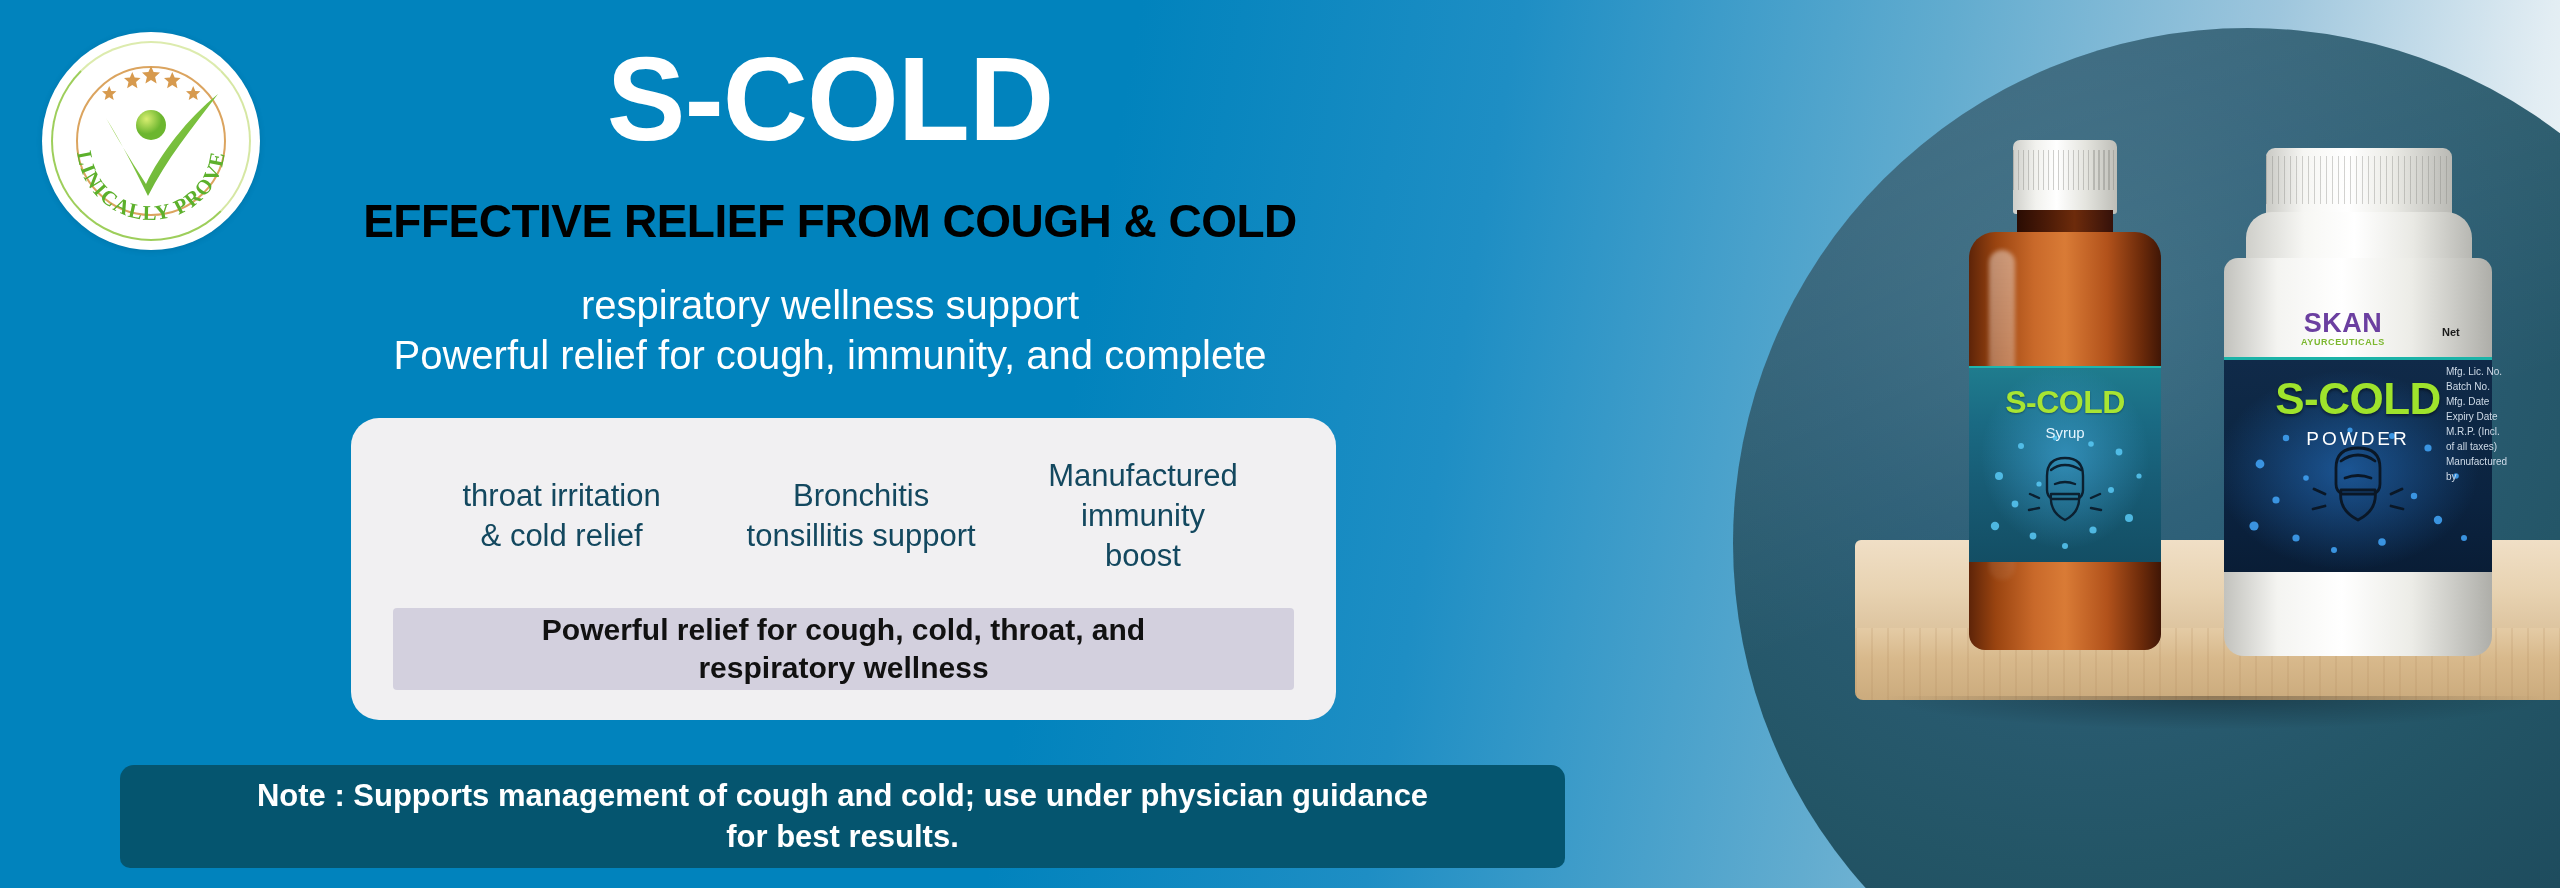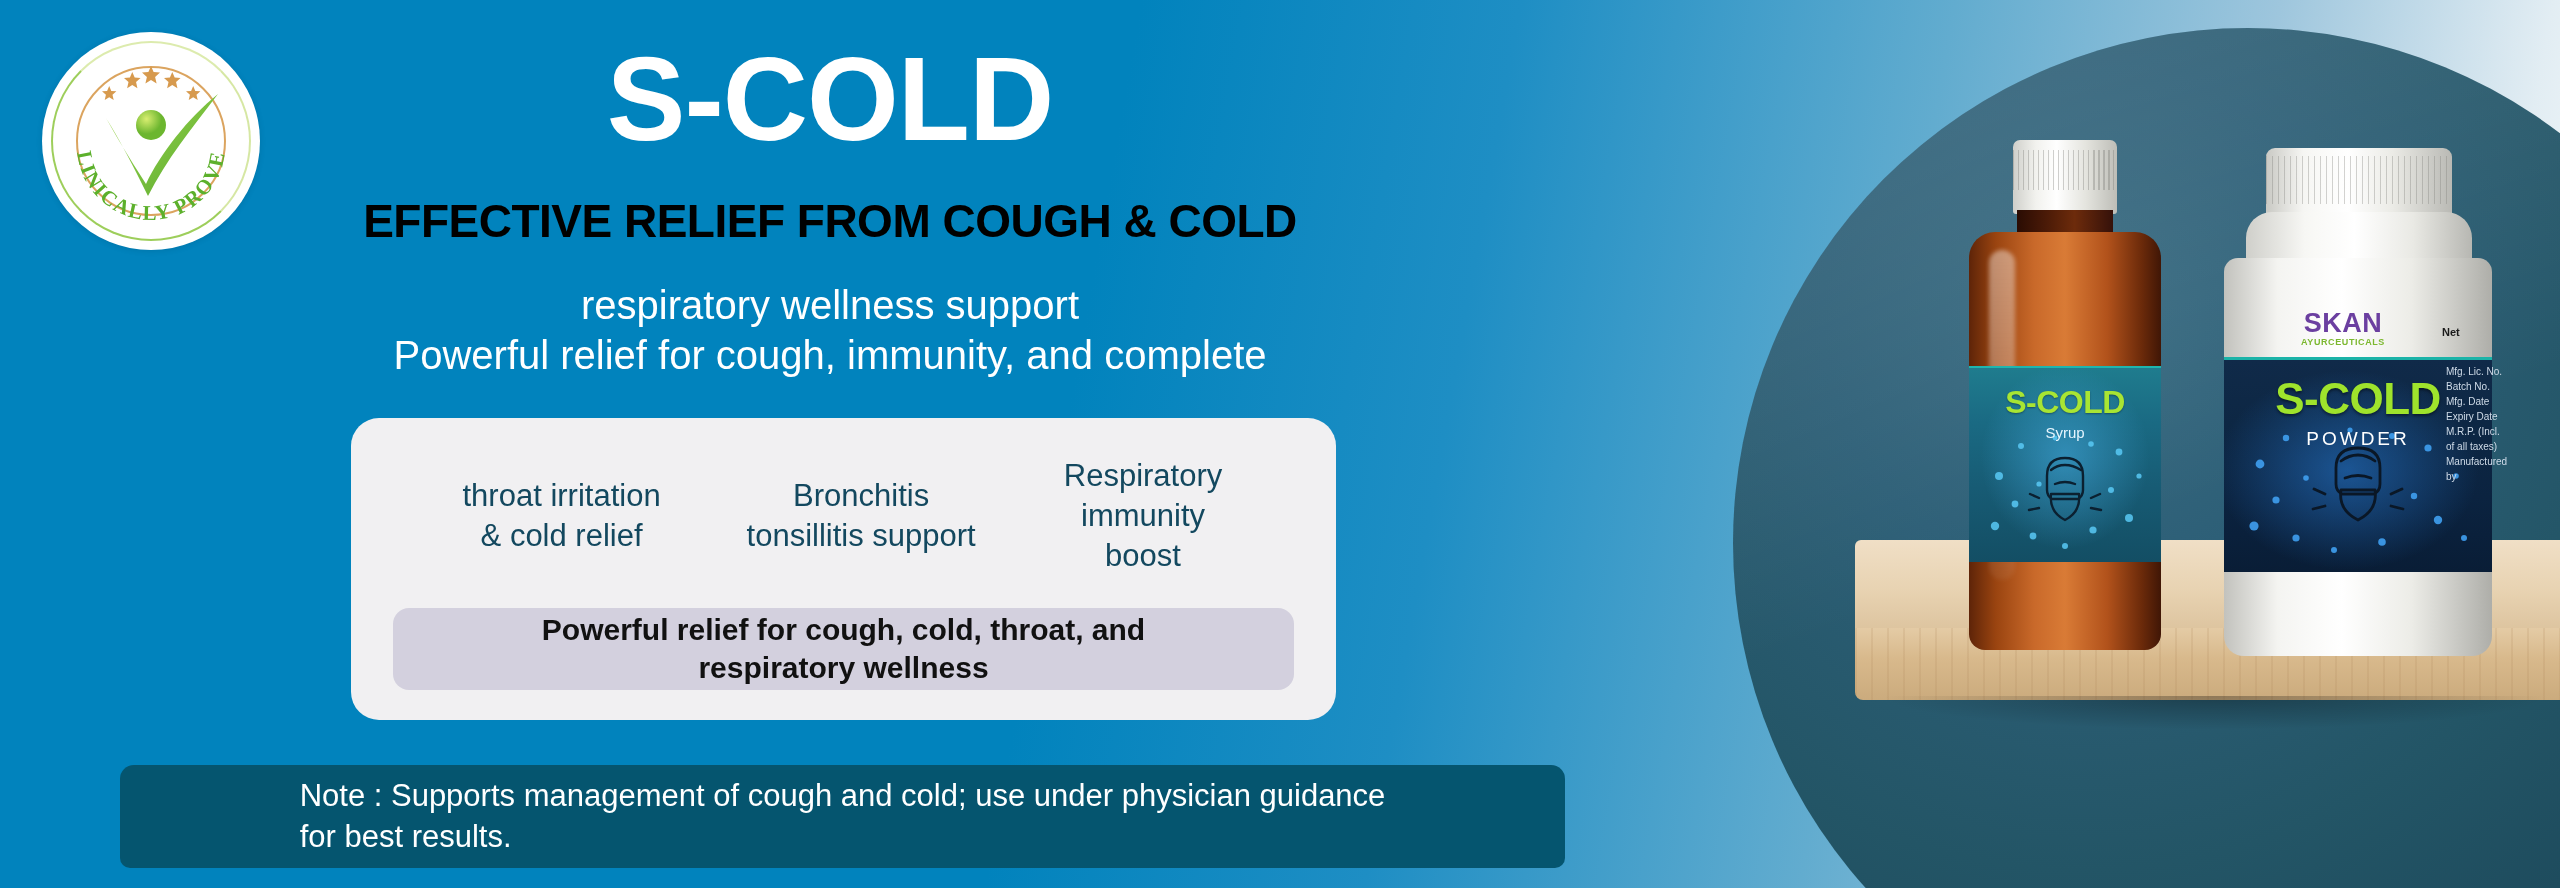--- a/index.html
+++ b/index.html
@@ -116,44 +116,45 @@
     padding:0 8px;
   }
   .benefit.b1 { flex:0 0 32%; }
   .benefit.b2 { flex:0 0 36%; }
   .benefit.b3 { flex:0 0 28%; }
 
   .highlight-pill {
     position:absolute; left:42px; top:190px;
     width:901px; height:82px;
     background:#d3d0de;
-    border-radius:16px;
+    border-radius:4px;
     display:flex; align-items:center; justify-content:center;
   }
   .highlight-pill .txt {
     text-align:center;
     font-size:30px;
     font-weight:700;
     line-height:1.27;
     color:#111111;
   }
 
   
   .note-bar {
     position:absolute; left:120px; top:765px;
     width:1445px; height:103px;
     background:#05556f;
     border-radius:14px 14px 10px 10px;
     display:flex; align-items:center; justify-content:center;
   }
   .note-bar .txt {
+    text-align:center;
     font-size:31px;
     line-height:1.3;
     color:#ffffff;
-    font-weight:400;
+    font-weight:700;
     padding:0 30px;
   }
 
   
   .shelf {
     position:absolute; left:1855px; top:540px;
     width:720px; height:250px;
   }
   .shelf .top {
     position:absolute; left:0; top:0; width:720px; height:90px;
@@ -372,21 +373,21 @@
       <div class="benefits">
         <div class="benefit b1">
           <div>throat irritation</div>
           <div>&amp; cold relief</div>
         </div>
         <div class="benefit b2">
           <div>Bronchitis</div>
           <div>tonsillitis support</div>
         </div>
         <div class="benefit b3">
-          <div>Respiratory</div>
+          <div>Manufactured</div>
           <div>immunity</div>
           <div>boost</div>
         </div>
       </div>
 
       <div class="highlight-pill">
         <div class="txt">
           <div>Powerful relief for cough, cold, throat, and</div>
           <div>respiratory wellness</div>
         </div>

